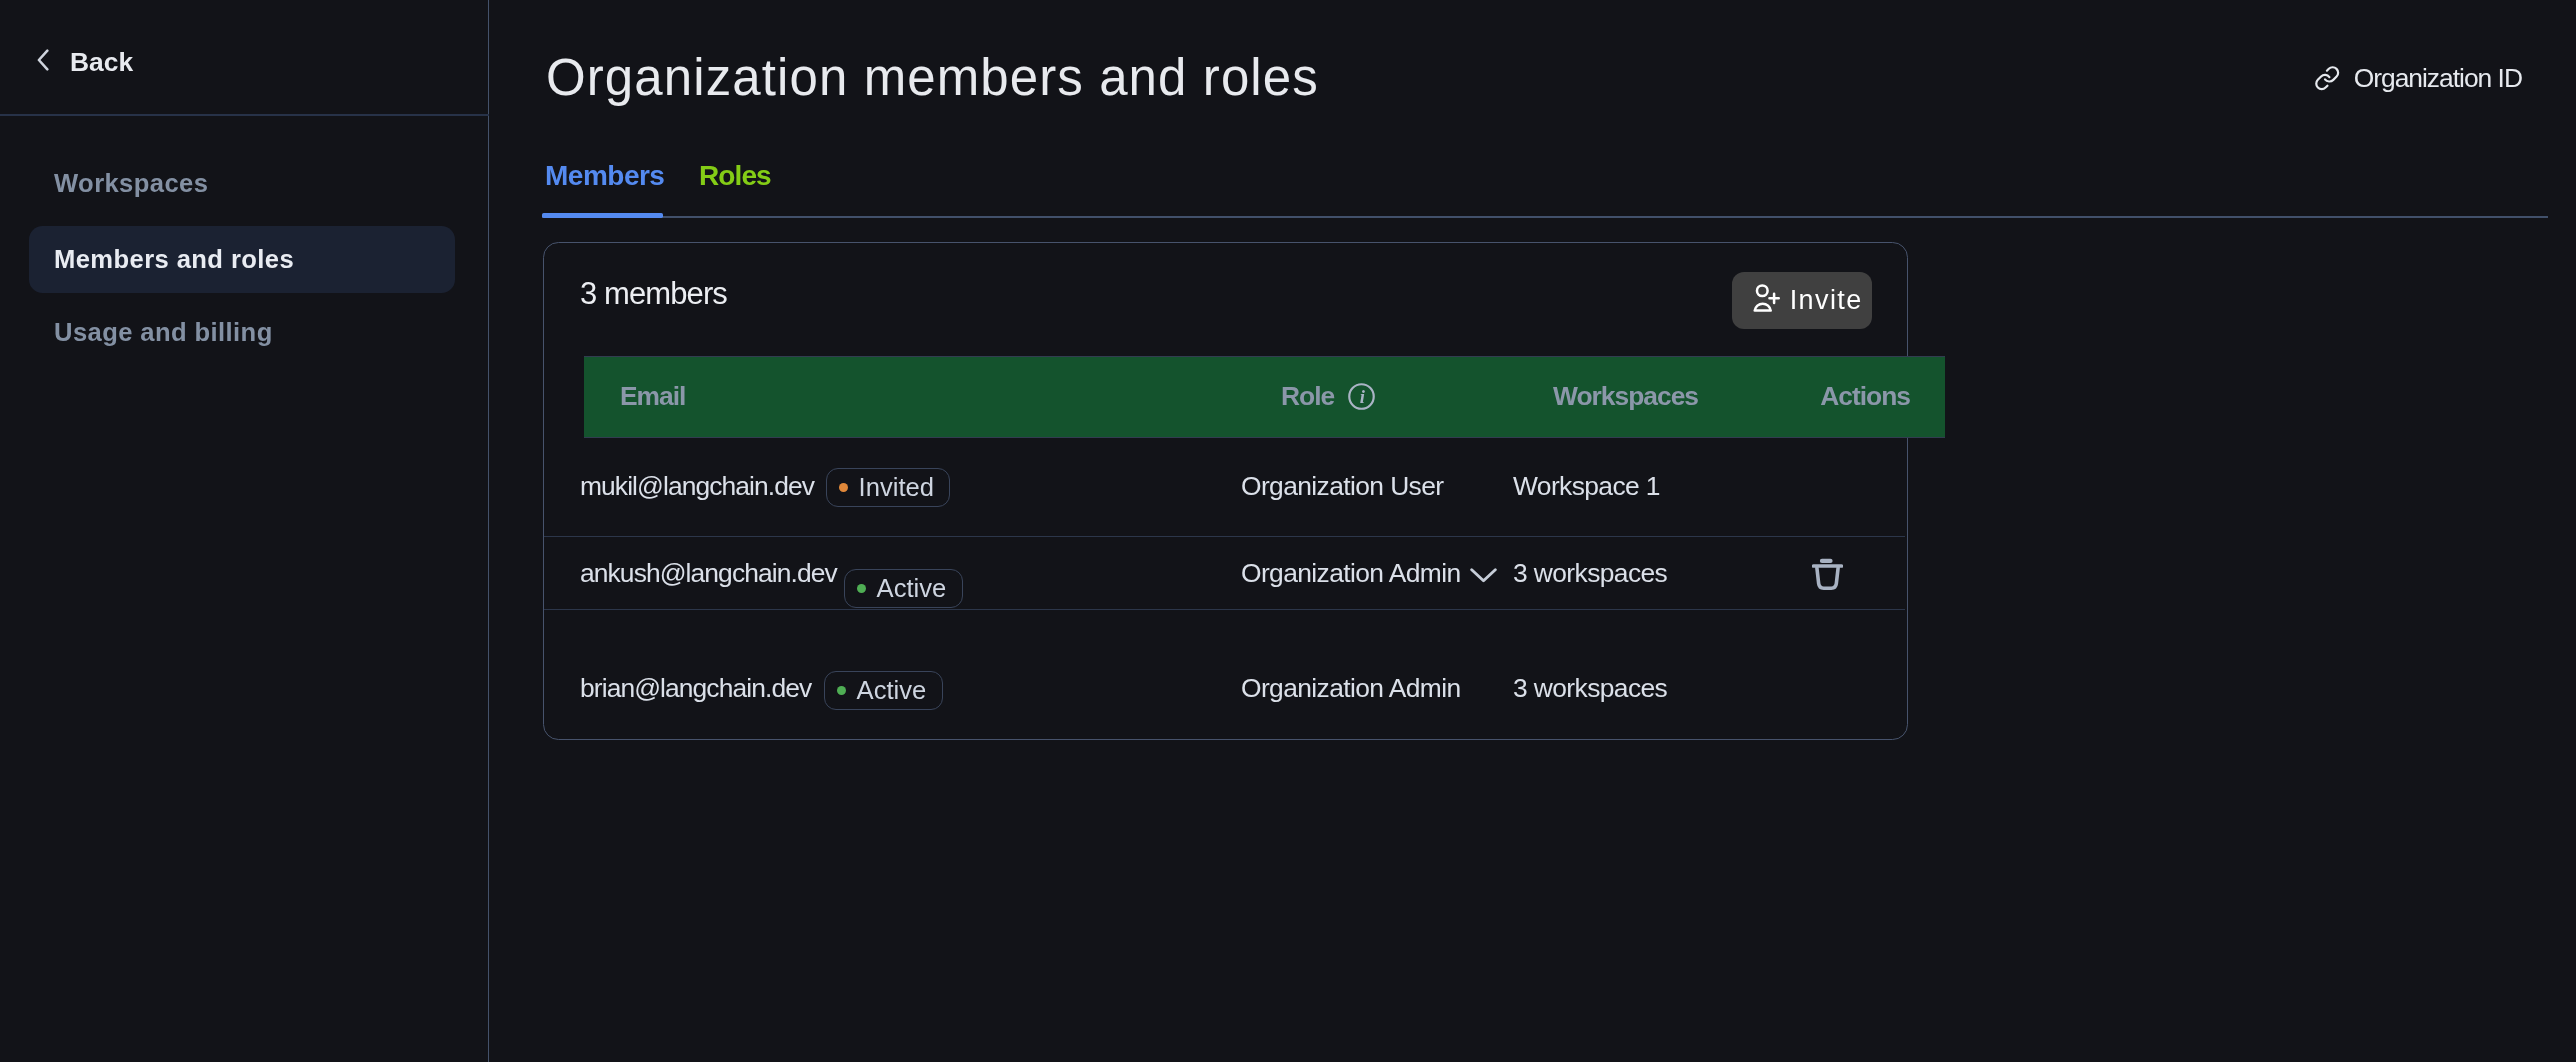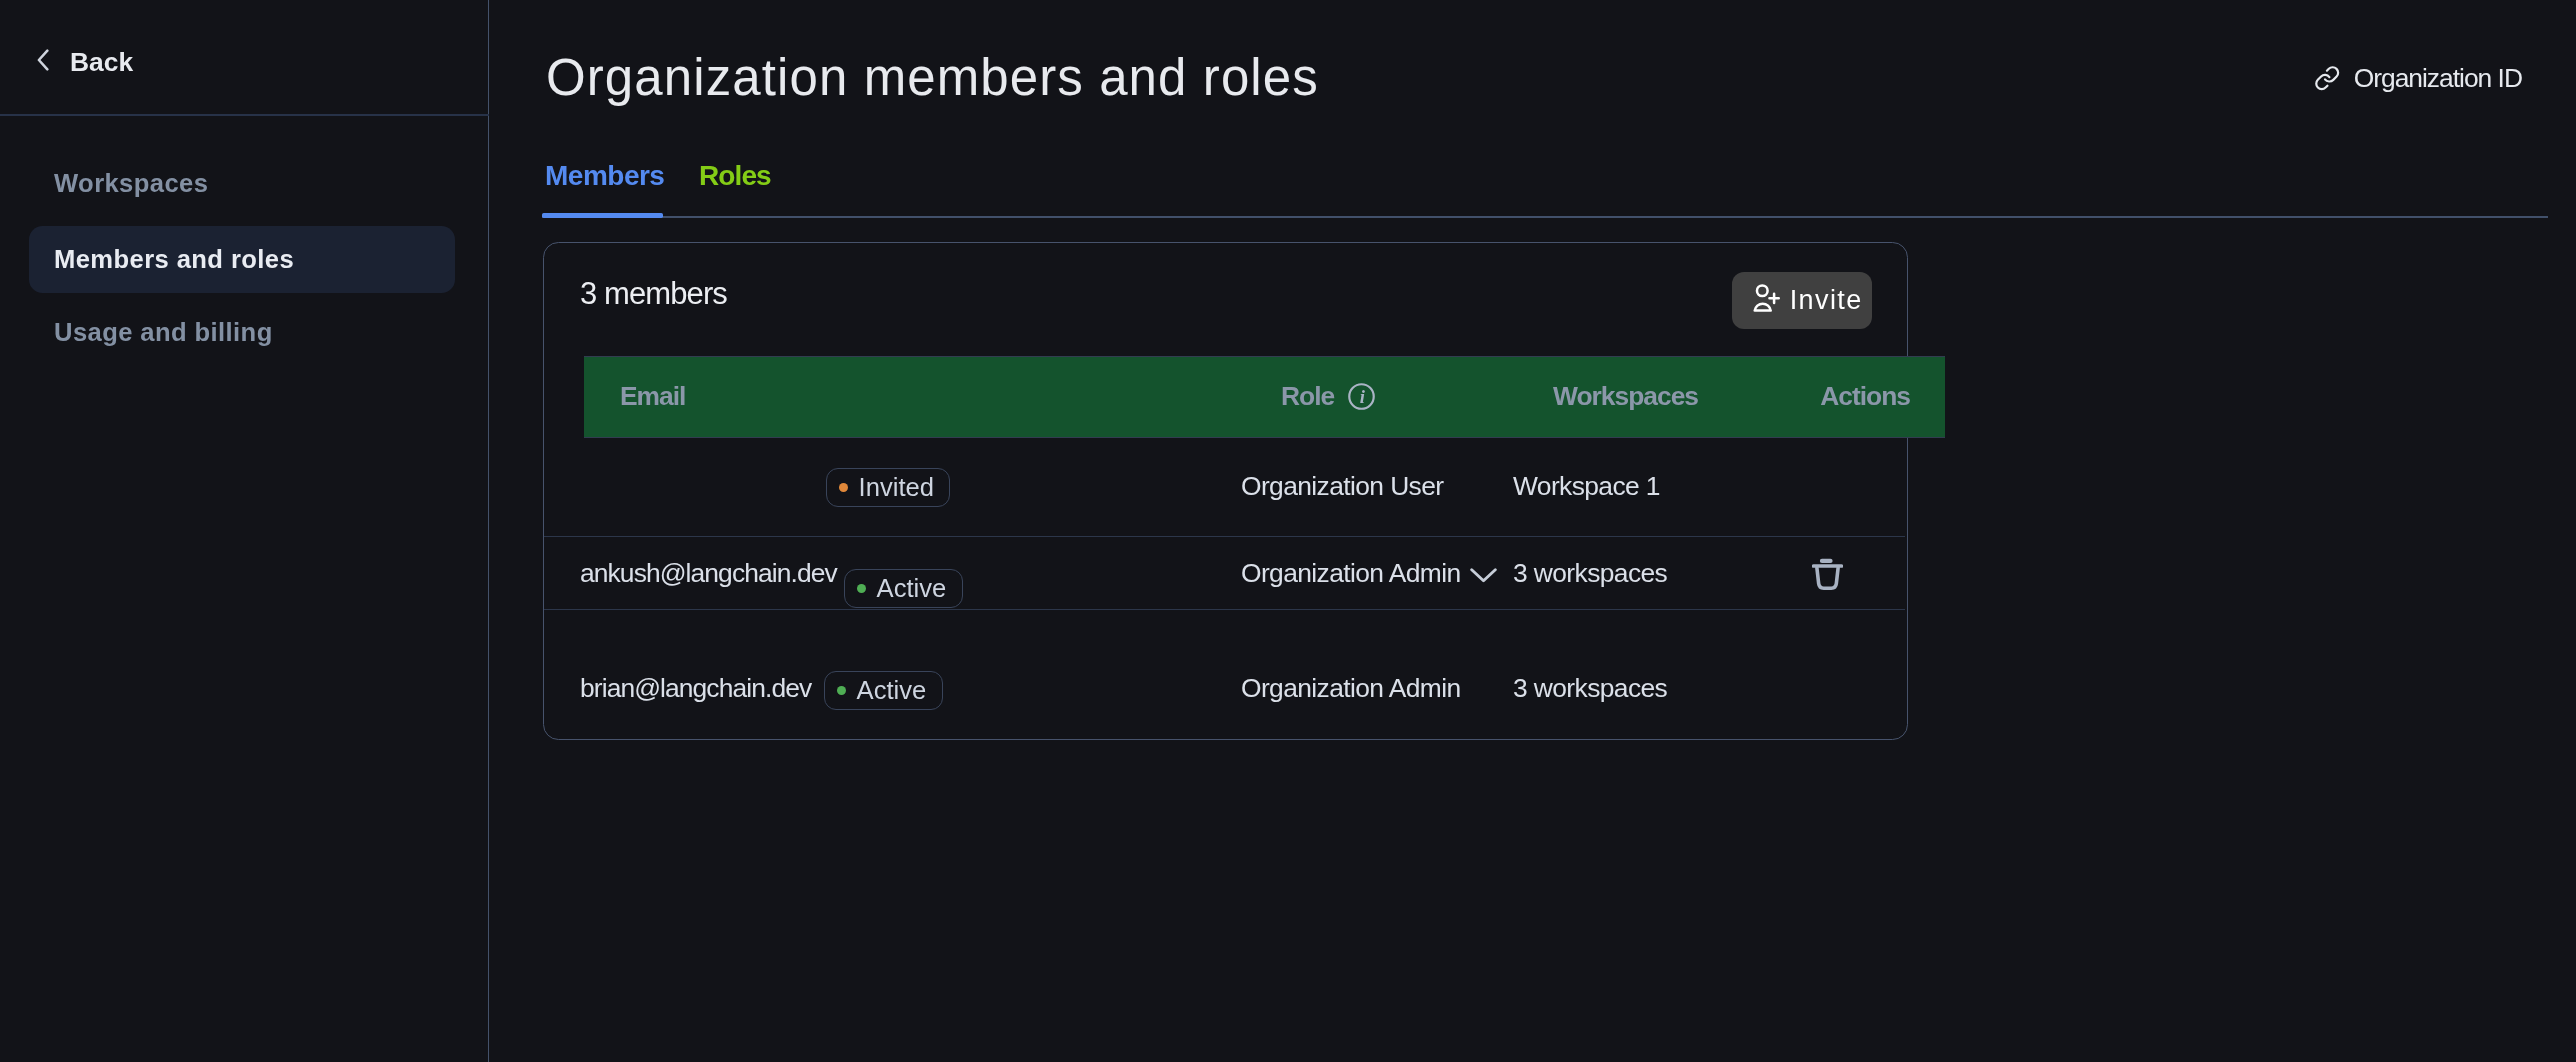--- a/index.html
+++ b/index.html
@@ -102,20 +102,21 @@
         <svg width="27" height="27" viewBox="0 0 32 32" fill="none" style="font-size:31px">
           <circle cx="16" cy="16" r="14.5" stroke="#aab4c5" stroke-width="2.6"></circle>
           <text x="17" y="24" text-anchor="middle" font-family="Liberation Serif" font-style="italic" font-weight="bold" font-size="22" fill="#aab4c5">i</text>
         </svg>
       </div>
       <div class="hlabel" id="h-ws">Workspaces</div>
       <div class="hlabel" id="h-act">Actions</div>
     </div>
 
     <div class="row" id="row1">
+      <div class="cell email">mukil@langchain.dev</div>
       <div class="badge" id="b1"><span class="dot orange"></span>Invited</div>
       <div class="cell role">Organization User</div>
       <div class="cell ws">Workspace 1</div>
     </div>
     <div class="row" id="row2">
       <div class="cell email">ankush@langchain.dev</div>
       <div class="badge" id="b2"><span class="dot green"></span>Active</div>
       <div class="cell role">Organization Admin</div>
       <div class="chev">
         <svg width="27" height="15.4" viewBox="0 0 32 18" fill="none" stroke="#c6cdd8" stroke-width="3.4" stroke-linecap="round" stroke-linejoin="round">

